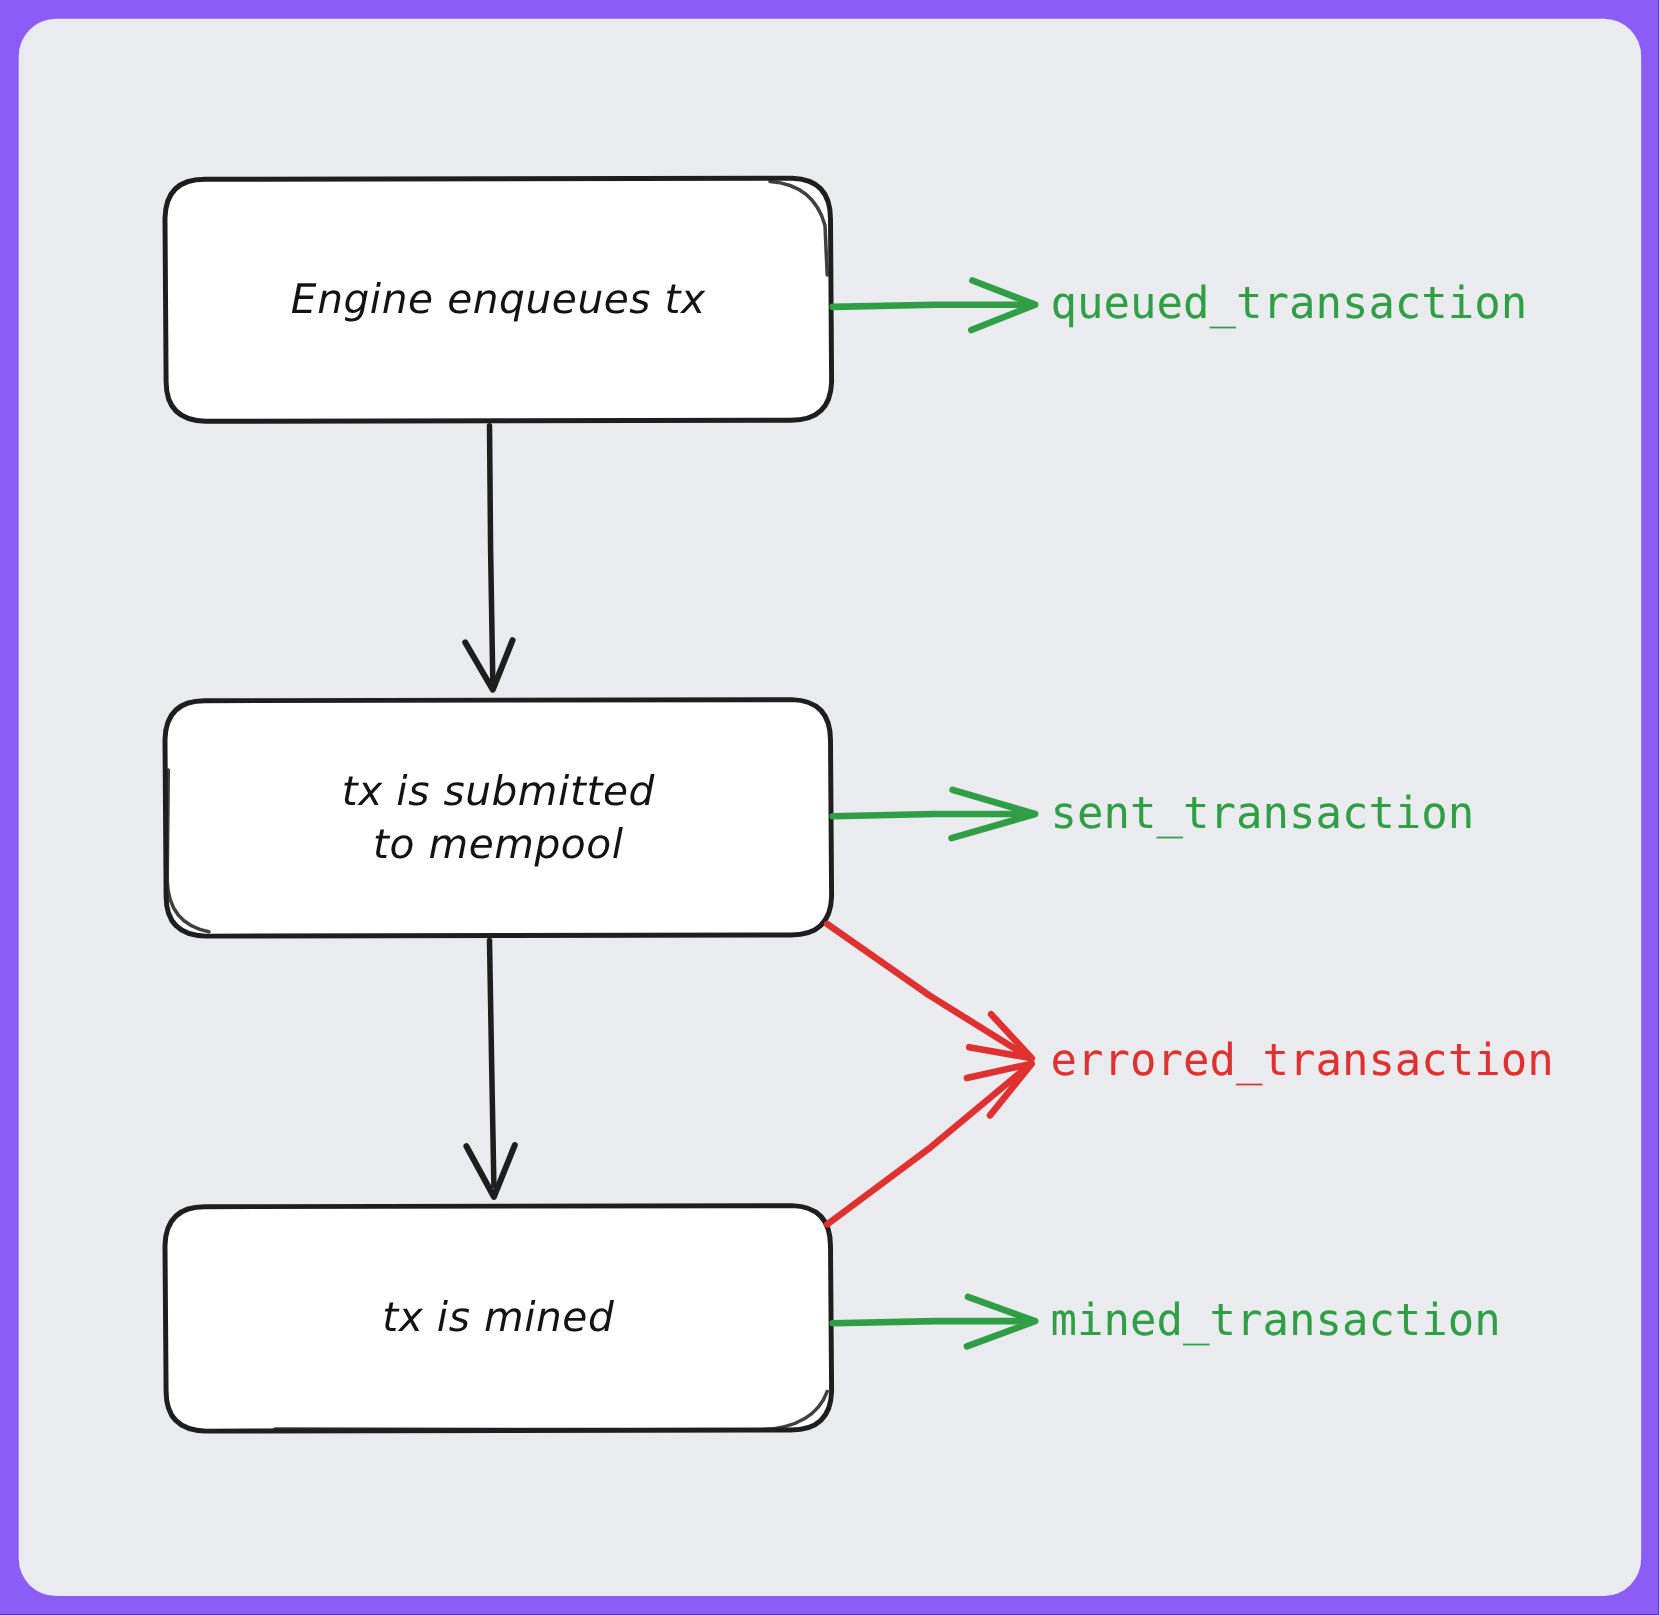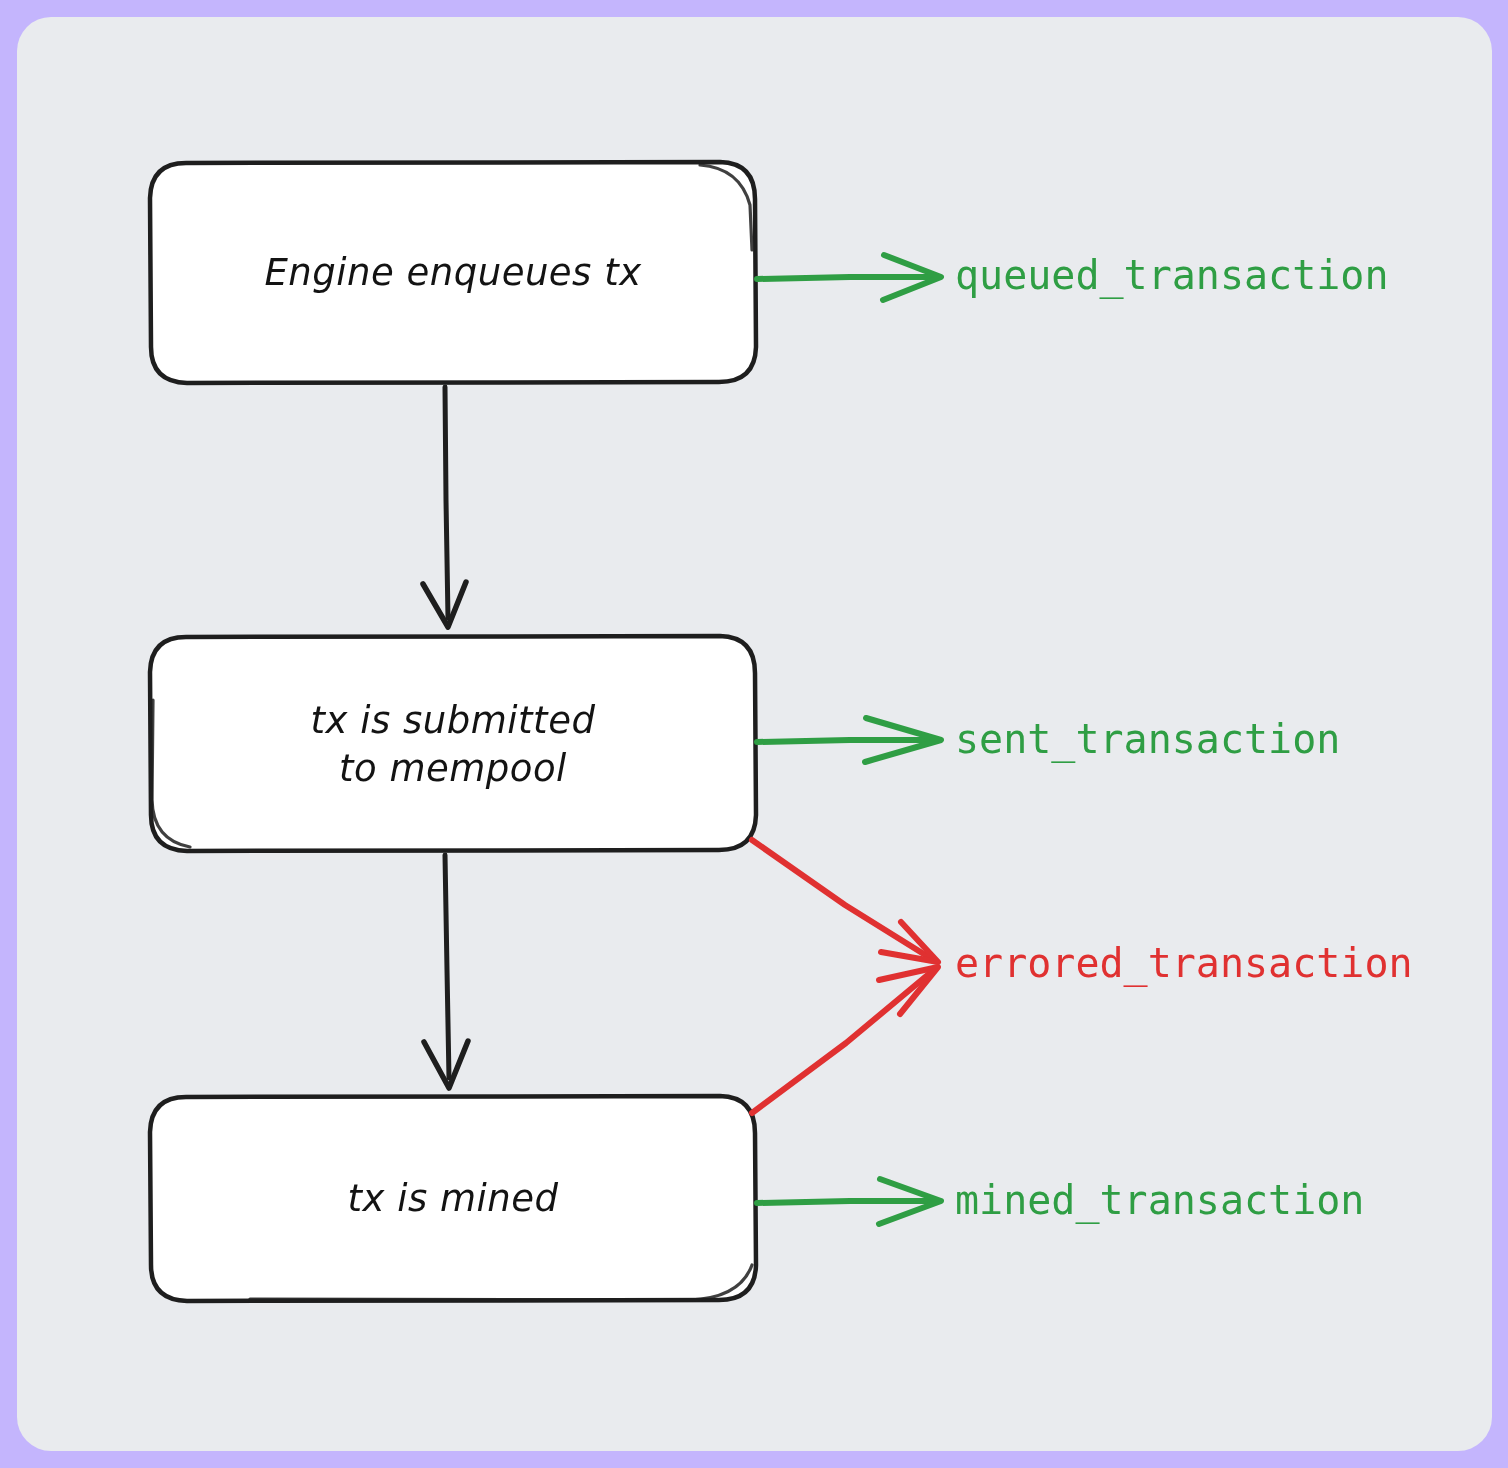--- a/index.html
+++ b/index.html
@@ -4,21 +4,21 @@
 <style>
   html, body {
     margin: 0;
     padding: 0;
     background: #000000;
   }
   #canvas {
     position: relative;
     width: 1508px;
     height: 1468px;
-    background: #c4b5fd;
+    background: #8b5cf6;
     overflow: hidden;
     font-family: "Liberation Sans", sans-serif;
   }
   #panel {
     position: absolute;
     left: 17px;
     top: 17px;
     width: 1475px;
     height: 1434px;
     background: #e9ebee;

